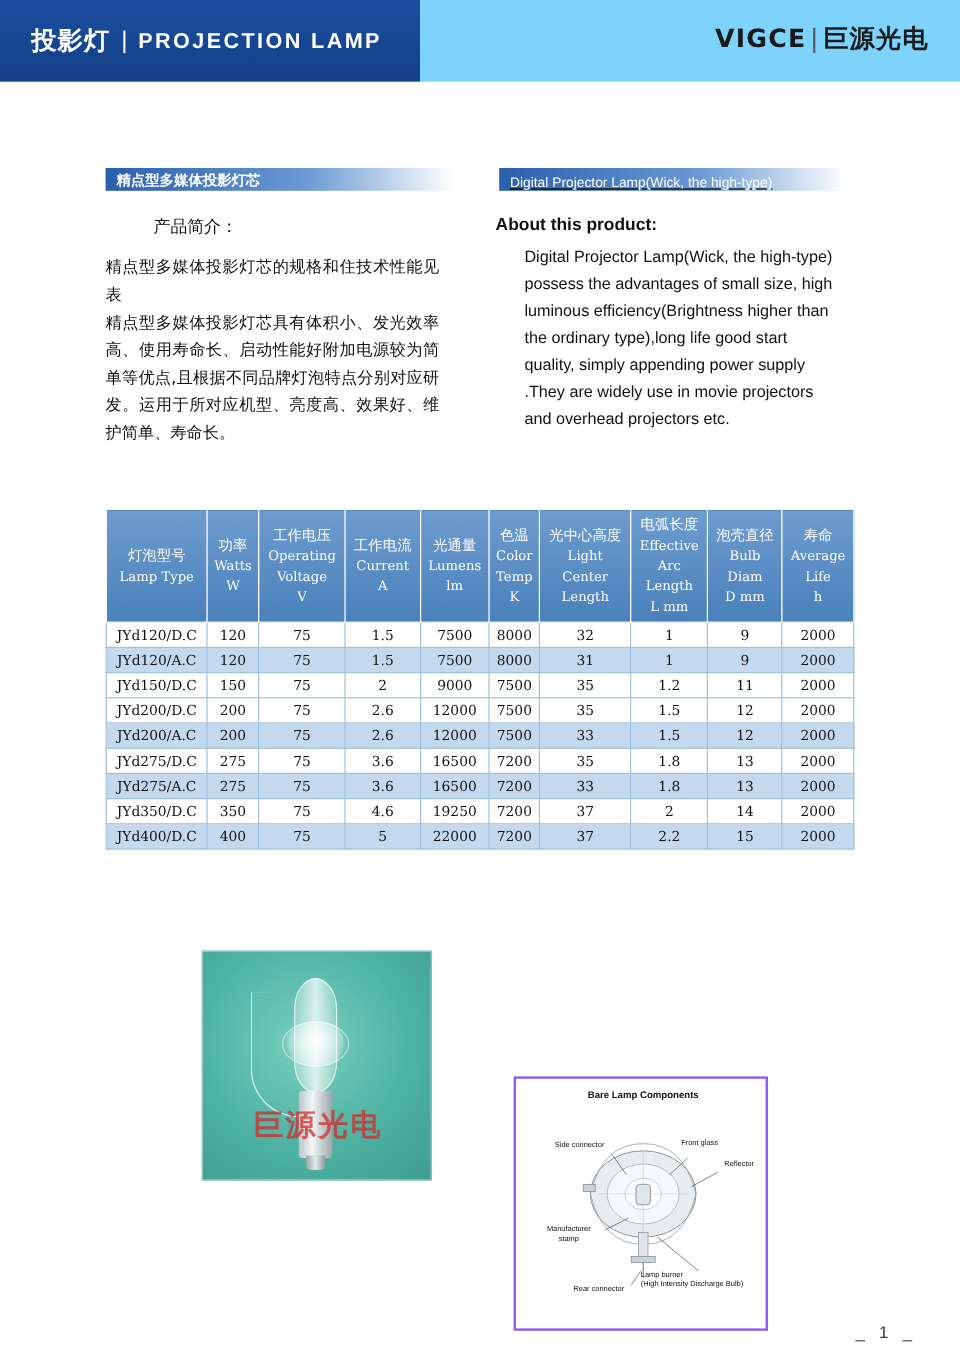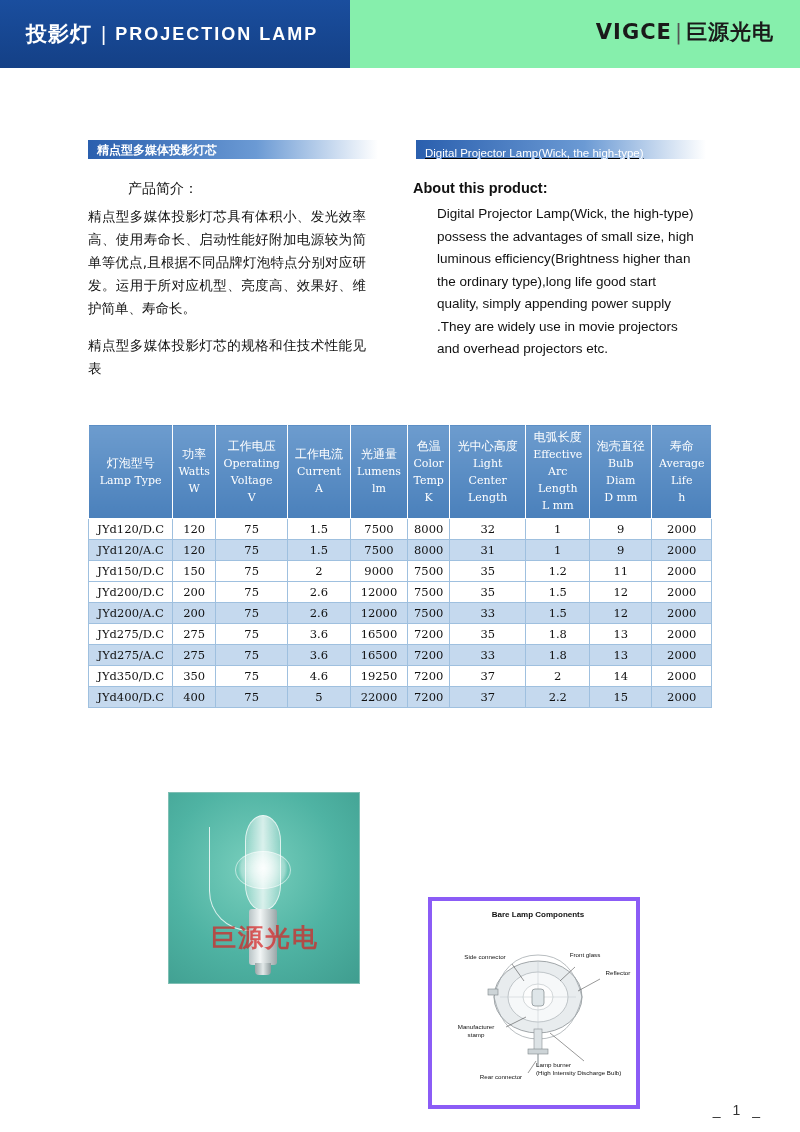--- a/index.html
+++ b/index.html
@@ -12,21 +12,21 @@
     position: relative;
     overflow: hidden;
   }
 
   
   .header {
     position: absolute;
     top: 0; left: 0;
     width: 800px;
     height: 68px;
-    background: #86efac;
+    background: #7dd3fc;
   }
   .header-blue {
     position: absolute;
     top: 0; left: 0;
     width: 350px;
     height: 68px;
     background: #1c4f9c;
     background: linear-gradient(180deg, #1a4e9e 0%, #144086 100%);
     display: flex;
     align-items: center;
@@ -224,21 +224,21 @@
     letter-spacing: 2px;
     font-family: "DejaVu Sans", sans-serif;
   }
 
   
   .diagram {
     position: absolute;
     left: 428px; top: 897px;
     width: 212px; height: 212px;
     background: #ffffff;
-    border: 4px solid #8b5cf6;
+    border: 2px solid #8b5cf6;
     text-decoration: underline;
   }
   .diagram-title {
     position: absolute;
     top: 9px; left: 0; width: 212px;
     text-align: center;
     font-size: 8px;
     font-weight: bold;
     color: #111;
   }
@@ -276,22 +276,22 @@
 
 <div class="titlebar titlebar-cn">
   <span>精点型多媒体投影灯芯</span>
 </div>
 <div class="titlebar titlebar-en">
   <span>Digital Projector Lamp(Wick, the high-type)</span>
 </div>
 
 <div class="col-cn">
   <div class="h-cn">产品简介：</div>
+  <div class="p-cn second">精点型多媒体投影灯芯的规格和住技术性能见表</div>
   <div class="p-cn">精点型多媒体投影灯芯具有体积小、发光效率高、使用寿命长、启动性能好附加电源较为简单等优点,且根据不同品牌灯泡特点分别对应研发。运用于所对应机型、亮度高、效果好、维护简单、寿命长。</div>
-  <div class="p-cn second">精点型多媒体投影灯芯的规格和住技术性能见表</div>
 </div>
 
 <div class="col-en">
   <div class="h-en">About this product:</div>
   <div class="p-en">Digital Projector Lamp(Wick, the high-type) possess the advantages of small size, high luminous efficiency(Brightness higher than the ordinary type),long life good start quality, simply appending power supply .They are widely use in movie projectors and overhead projectors etc.</div>
 </div>
 
 <div class="table-wrap">
   <table class="spec">
     <thead>

